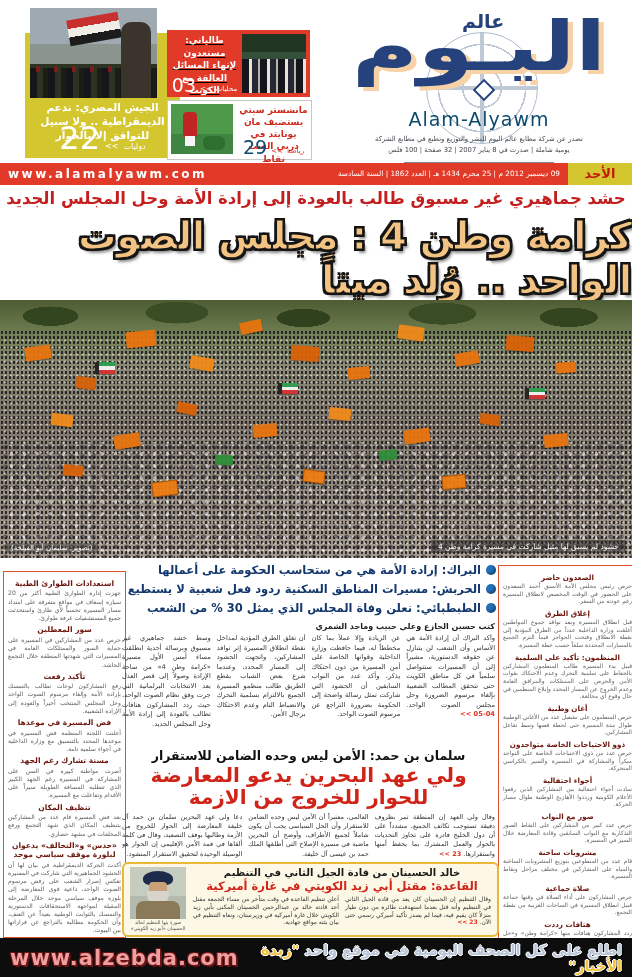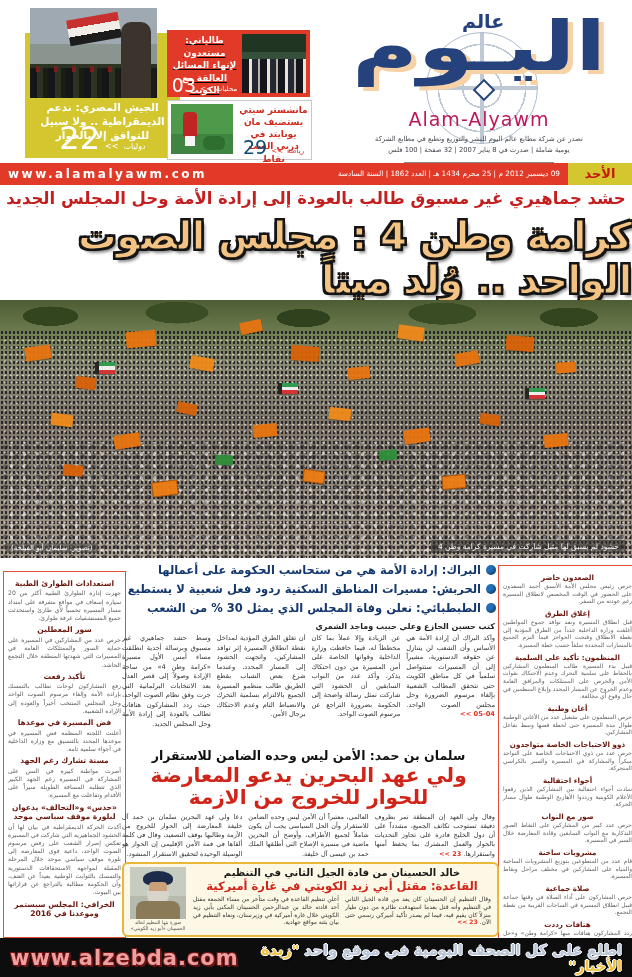--- a/index.html
+++ b/index.html
@@ -53,21 +53,21 @@
       linear-gradient(0deg,transparent 48.5%,#b4c0d0 48.5% 51.5%,transparent 51.5%),
       linear-gradient(90deg,transparent 48.5%,#b4c0d0 48.5% 51.5%,transparent 51.5%),
       radial-gradient(circle,transparent 0 24%,#b4c0d0 24% 26%,transparent 26% 55%,#b4c0d0 55% 57%,transparent 57%);}
   .globe-diamond{position:absolute;left:146px;top:78px;width:12px;height:12px;border:2px solid #26427c;transform:rotate(45deg);background:#fff;}
   .logo-ar{position:absolute;left:0;top:6px;width:100%;text-align:center;direction:rtl;
     font-size:68px;font-weight:bold;color:#26427c;line-height:1.1;
     transform:scaleX(1.32);transform-origin:center;
     text-shadow:4px 4px 0 #f6d2a6;}
   .logo-small{position:absolute;left:132px;top:6px;font-size:19px;font-weight:bold;color:#26427c;direction:rtl;
     text-shadow:1px 0 0 #fff,-1px 0 0 #fff,0 1px 0 #fff,0 -1px 0 #fff;}
-  .logo-latin{position:absolute;left:0;top:104px;width:100%;text-align:center;color:#be185d;
+  .logo-latin{position:absolute;left:0;top:104px;width:100%;text-align:center;color:#0c4a6e;
     font-size:19px;letter-spacing:1px;}
   .pub-lines{position:absolute;left:0;top:130px;width:100%;text-align:center;font-size:6.8px;color:#44484e;line-height:1.6;direction:rtl;}
   .pub-rule{position:absolute;left:50%;top:158px;width:150px;height:1px;background:#888;transform:translateX(-50%);}
 
   
   .redbar{left:0;top:163px;width:632px;height:22px;background:#e23a28;}
   .rb-url{position:absolute;left:8px;top:0;line-height:22px;color:#fff;font-weight:bold;font-size:12px;letter-spacing:2.5px;}
   .rb-date{position:absolute;right:72px;top:0;line-height:22px;color:#fff;font-size:7.3px;direction:rtl;}
   .rb-day{position:absolute;right:0;top:0;width:64px;height:22px;background:#d4c62e;color:#c41808;
     font-weight:bold;font-size:13px;text-align:center;line-height:22px;direction:rtl;}
@@ -300,20 +300,24 @@
       </div>
     <div class="side-sec">
         <h4>فض المسيرة في موعدها</h4>
         <p>أعلنت اللجنة المنظمة فض المسيرة في موعدها المحدد بالتنسيق مع وزارة الداخلية في أجواء سلمية تامة.</p>
       </div>
     <div class="side-sec">
         <h4>مسنة تشارك رغم الجهد</h4>
         <p>أصرت مواطنة كبيرة في السن على المشاركة في المسيرة رغم الجهد الكبير الذي تتطلبه المسافة الطويلة سيراً على الأقدام وتفاعلت مع المسيرة.</p>
       </div>
     <div class="side-sec">
+        <h4>تنظيف المكان</h4>
+        <p>بعد فض المسيرة قام عدد من المشاركين بتنظيف المكان الذي شهد التجمع ورفع المخلفات في مشهد حضاري.</p>
+      </div>
+    <div class="side-sec">
         <h4>«حدس» و«التحالف» يدعوان لبلورة موقف سياسي موحد</h4>
         <p>أكدت الحركة الديمقراطية في بيان لها أن الحشود الجماهيرية التي شاركت في المسيرة تعكس إصرار الشعب على رفض مرسوم الصوت الواحد، داعية قوى المعارضة إلى بلورة موقف سياسي موحد خلال المرحلة المقبلة لمواجهة الاستحقاقات الدستورية والتمسك بالثوابت الوطنية بعيداً عن العنف، وأن الحكومة مطالبة بالتراجع عن قراراتها بين البيوت.</p>
       </div>
     <div class="side-sec">
         <h4>الخرافي: المجلس سيستمر وموعدنا في 2016</h4>
       </div>
   </div>
 
   <div class="abs sidebox right-box">
     <div class="side-sec">

